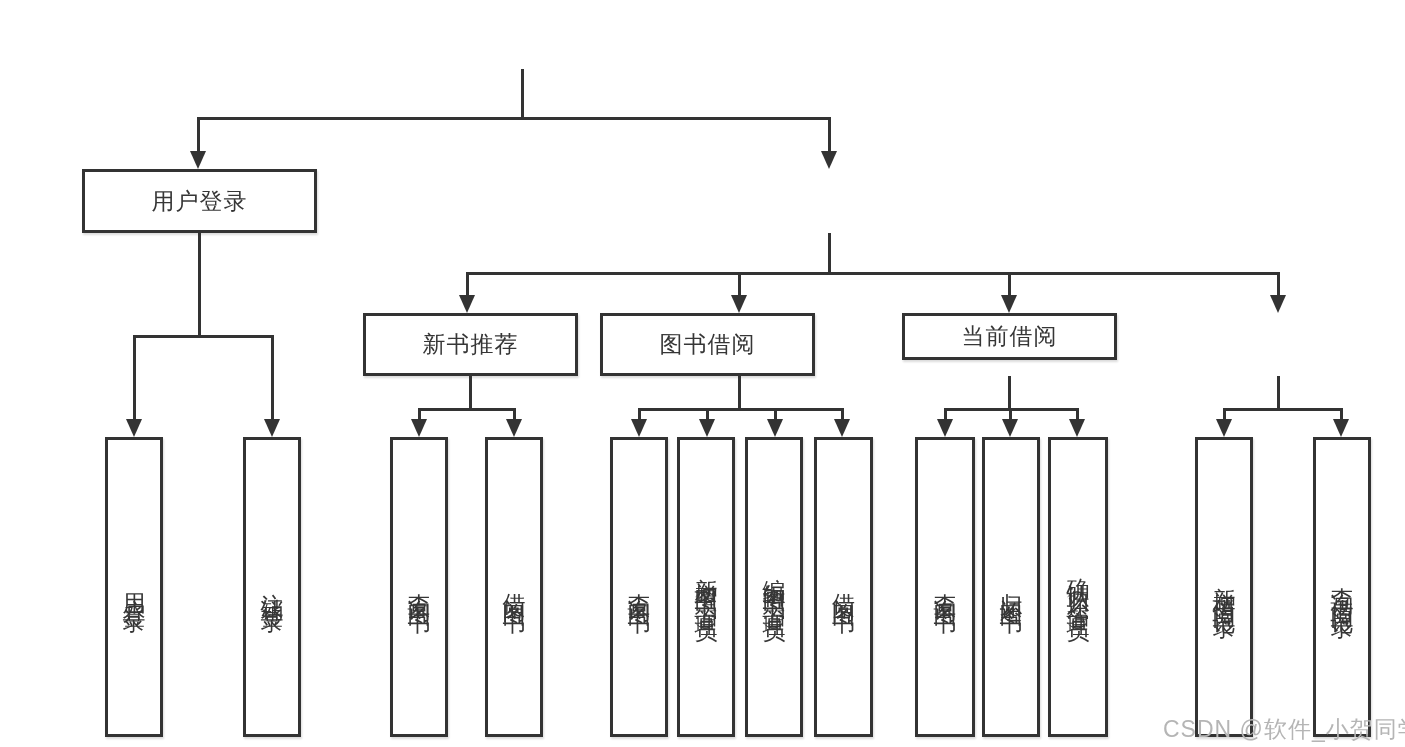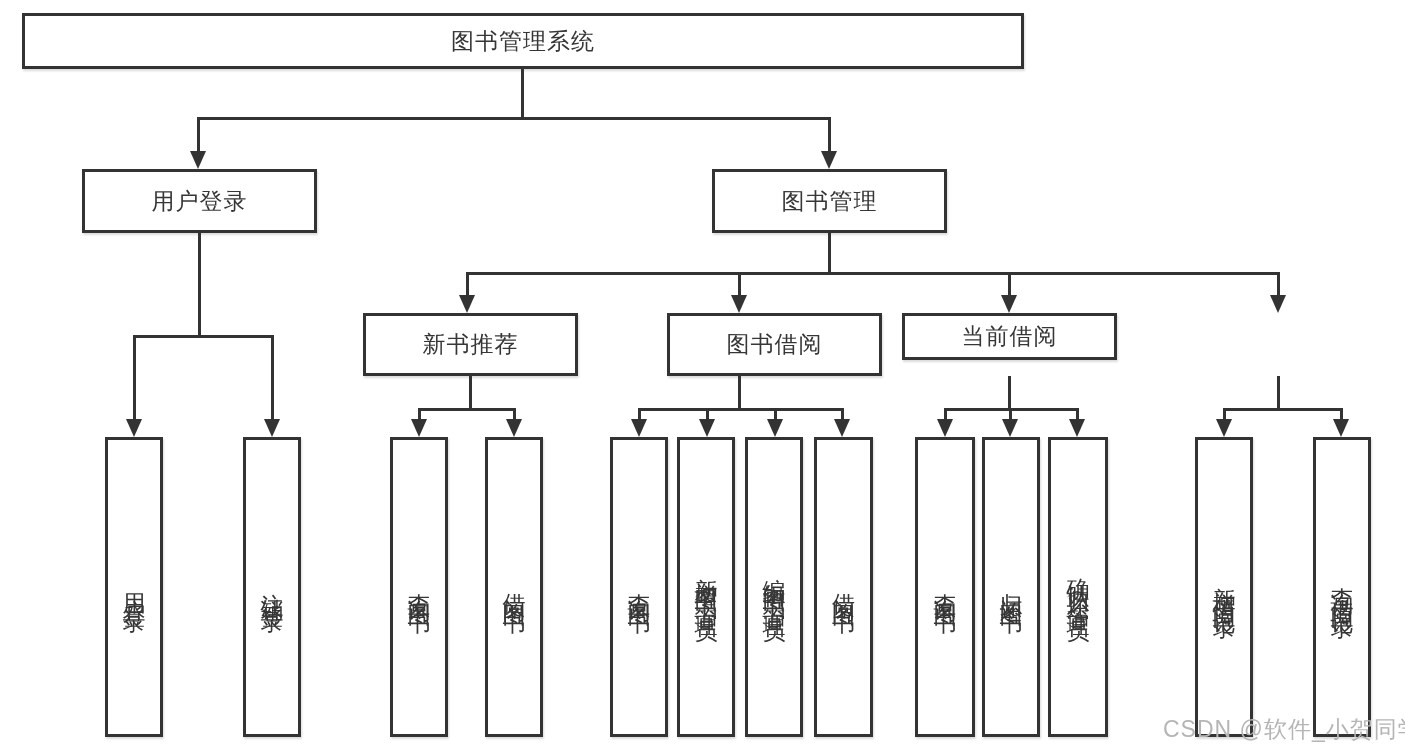--- a/index.html
+++ b/index.html
@@ -48,36 +48,30 @@
     color:#b5b5b5;
     letter-spacing:1px;
     white-space:nowrap;
   }
 </style>
 </head>
 <body>
 
 <div class="canvas">
 
-  <div class="box" style="left:22px;top:13px;width:1002px;height:56px;">
-    <span>图书管理系统</span>
-  </div>
 
   <div class="ln" style="left:521px;top:69px;width:3px;height:51px;"></div>
   <div class="ln" style="left:197px;top:117px;width:634px;height:3px;"></div>
   <div class="ln" style="left:197px;top:117px;width:3px;height:34px;"></div>
   <div class="tri" style="left:190px;top:151px;"></div>
   <div class="ln" style="left:828px;top:117px;width:3px;height:34px;"></div>
   <div class="tri" style="left:821px;top:151px;"></div>
 
   <div class="box" style="left:82px;top:169px;width:235px;height:64px;">
     <span>用户登录</span>
-  </div>
-  <div class="box" style="left:712px;top:169px;width:235px;height:64px;">
-    <span>图书管理</span>
   </div>
 
   <div class="ln" style="left:198px;top:233px;width:3px;height:104px;"></div>
   <div class="ln" style="left:133px;top:335px;width:141px;height:3px;"></div>
   <div class="ln" style="left:133px;top:335px;width:3px;height:84px;"></div>
   <div class="tri" style="left:126px;top:419px;"></div>
   <div class="ln" style="left:271px;top:335px;width:3px;height:84px;"></div>
   <div class="tri" style="left:264px;top:419px;"></div>
 
   <div class="ln" style="left:828px;top:233px;width:3px;height:42px;"></div>
@@ -87,21 +81,21 @@
   <div class="ln" style="left:738px;top:272px;width:3px;height:23px;"></div>
   <div class="tri" style="left:731px;top:295px;"></div>
   <div class="ln" style="left:1008px;top:272px;width:3px;height:23px;"></div>
   <div class="tri" style="left:1001px;top:295px;"></div>
   <div class="ln" style="left:1277px;top:272px;width:3px;height:23px;"></div>
   <div class="tri" style="left:1270px;top:295px;"></div>
 
   <div class="box" style="left:363px;top:313px;width:215px;height:63px;justify-content:center;">
     <span>新书推荐</span>
   </div>
-  <div class="box" style="left:667px;top:313px;width:215px;height:63px;font-family:Liberation Serif, serif;">
+  <div class="box" style="left:600px;top:313px;width:215px;height:63px;font-family:Liberation Serif, serif;">
     <span>图书借阅</span>
   </div>
   <div class="box" style="left:902px;top:313px;width:215px;height:47px;">
     <span>当前借阅</span>
   </div>
 
   <div class="ln" style="left:469px;top:376px;width:3px;height:34px;"></div>
   <div class="ln" style="left:418px;top:408px;width:98px;height:3px;"></div>
   <div class="ln" style="left:418px;top:408px;width:3px;height:11px;"></div>
   <div class="tri" style="left:411px;top:419px;"></div>

